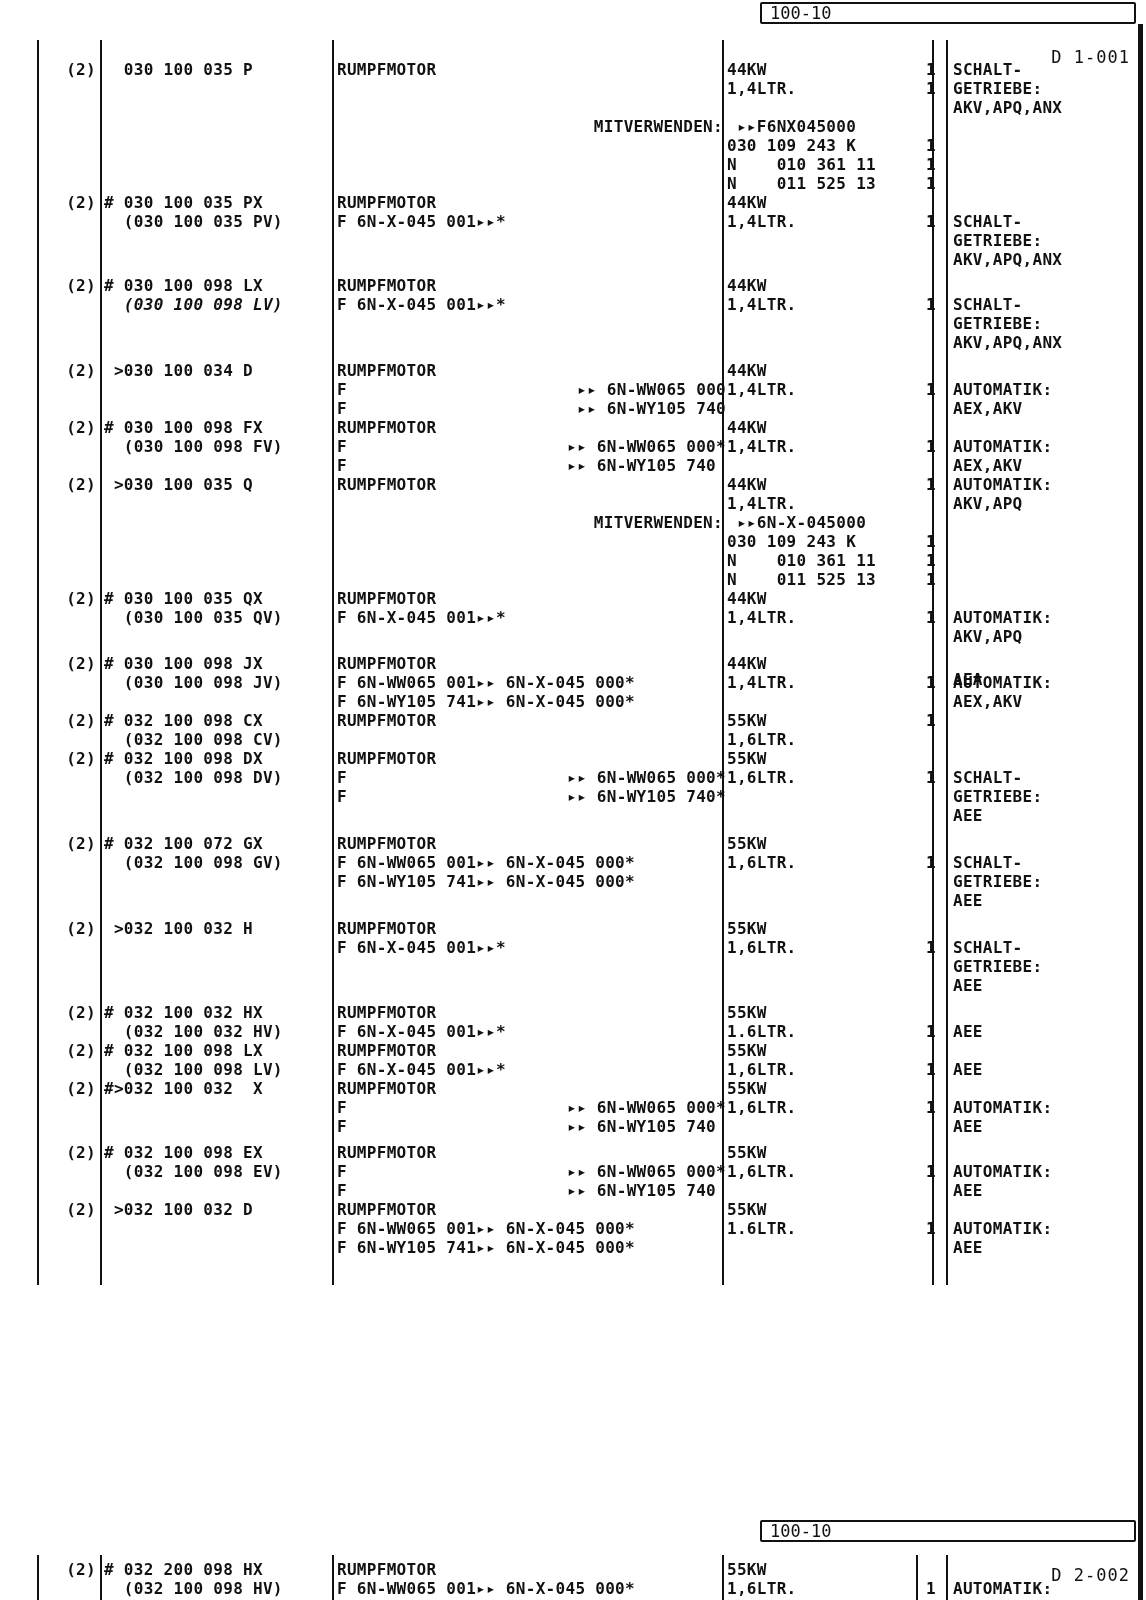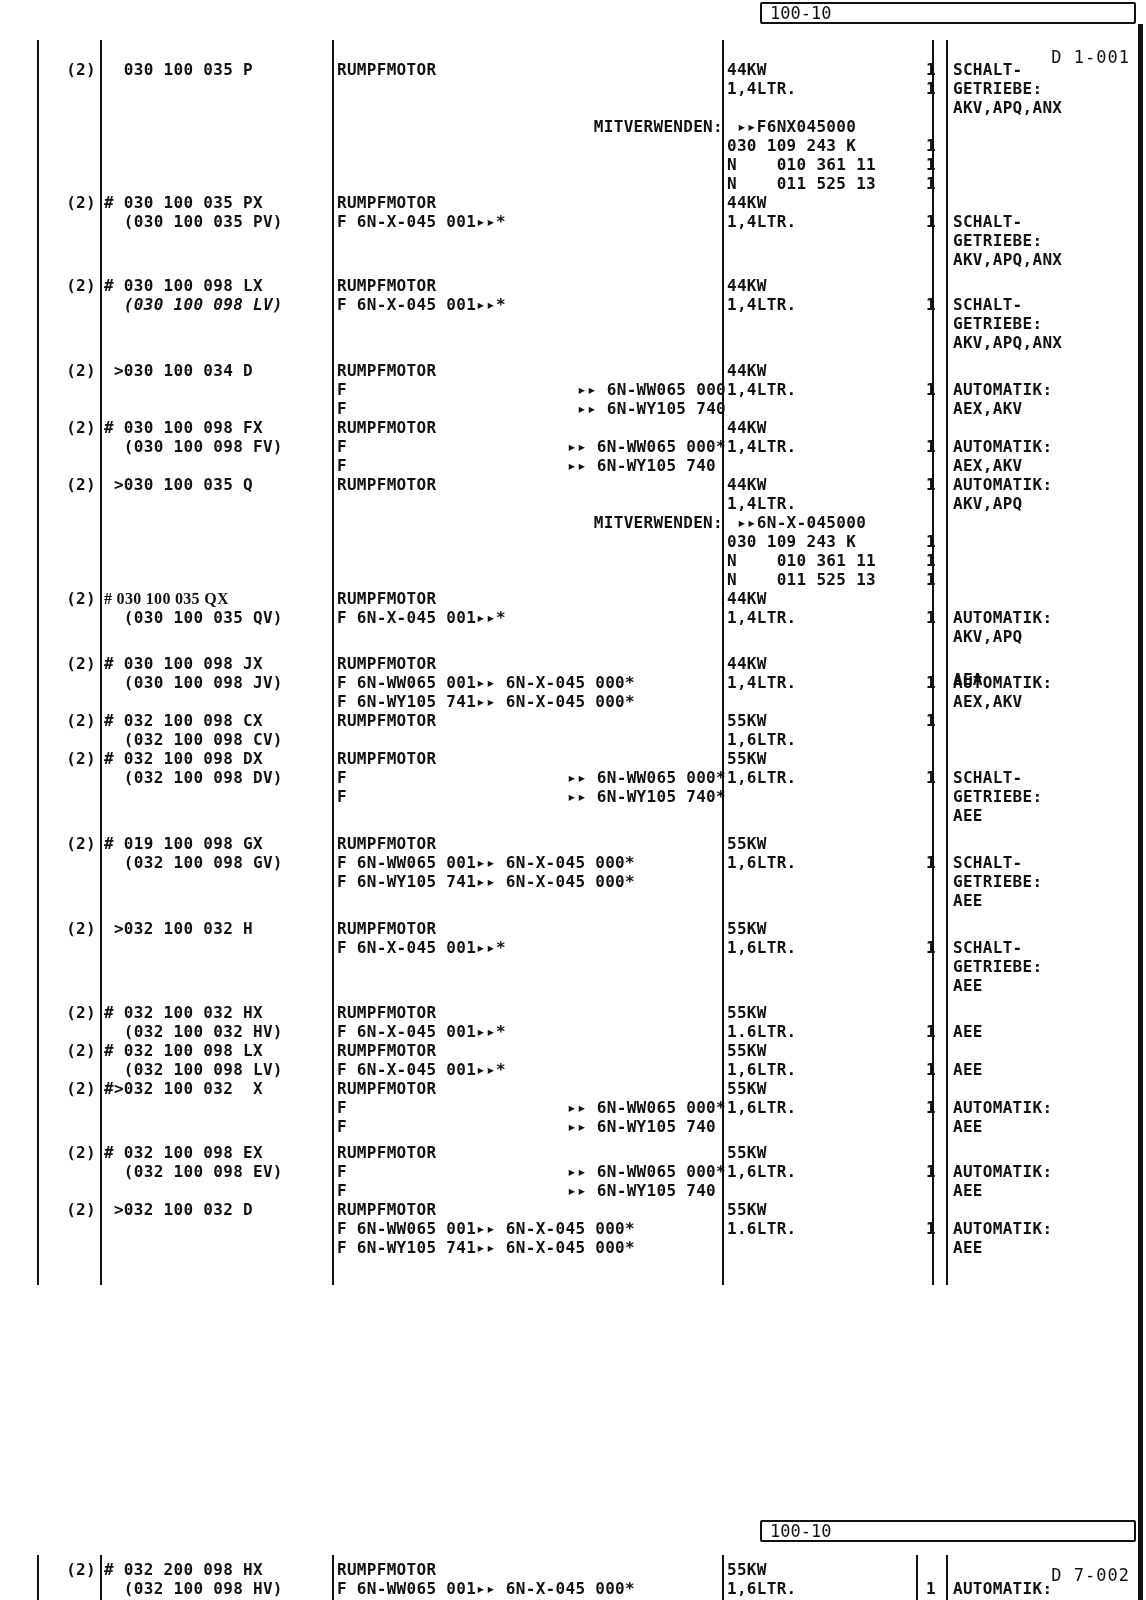--- a/index.html
+++ b/index.html
@@ -113,21 +113,21 @@
     <span class="cell c-rem" style="top: 494px;">AKV,APQ</span>
     <span class="cell c-mitv" style="top: 513px;">MITVERWENDEN:</span>
     <span class="cell c-spec" style="top: 513px;"> ▸▸6N-X-045000</span>
     <span class="cell c-spec" style="top: 532px;">030 109 243 K</span>
     <span class="cell c-qty" style="top: 532px;">1</span>
     <span class="cell c-spec" style="top: 551px;">N    010 361 11</span>
     <span class="cell c-qty" style="top: 551px;">1</span>
     <span class="cell c-spec" style="top: 570px;">N    011 525 13</span>
     <span class="cell c-qty" style="top: 570px;">1</span>
     <span class="cell c-idx" style="top: 589px;">(2)</span>
-    <span class="cell c-part" style="top: 589px; font-family: Liberation Serif, serif;"># 030 100 035 QX</span>
+    <span class="cell c-part" style="top: 589px;"># 030 100 035 QX</span>
     <span class="cell c-desc" style="top: 589px;">RUMPFMOTOR</span>
     <span class="cell c-spec" style="top: 589px;">44KW</span>
     <span class="cell c-part" style="top: 608px;">  (030 100 035 QV)</span>
     <span class="cell c-desc" style="top: 608px;">F 6N-X-045 001▸▸*</span>
     <span class="cell c-spec" style="top: 608px;">1,4LTR.</span>
     <span class="cell c-qty" style="top: 608px;">1</span>
     <span class="cell c-rem" style="top: 608px;">AUTOMATIK:</span>
     <span class="cell c-rem" style="top: 627px;">AKV,APQ</span>
     <span class="cell c-idx" style="top: 654px;">(2)</span>
     <span class="cell c-part" style="top: 654px;"># 030 100 098 JX</span>
@@ -156,21 +156,21 @@
     <span class="cell c-desc" style="top: 768px;">F</span>
     <span class="cell c-descr" style="top: 768px;">▸▸ 6N-WW065 000*</span>
     <span class="cell c-spec" style="top: 768px;">1,6LTR.</span>
     <span class="cell c-qty" style="top: 768px;">1</span>
     <span class="cell c-rem" style="top: 768px;">SCHALT-</span>
     <span class="cell c-desc" style="top: 787px;">F</span>
     <span class="cell c-descr" style="top: 787px;">▸▸ 6N-WY105 740*</span>
     <span class="cell c-rem" style="top: 787px;">GETRIEBE:</span>
     <span class="cell c-rem" style="top: 806px;">AEE</span>
     <span class="cell c-idx" style="top: 834px;">(2)</span>
-    <span class="cell c-part" style="top: 834px;"># 019 100 098 GX</span>
+    <span class="cell c-part" style="top: 834px;"># 032 100 072 GX</span>
     <span class="cell c-desc" style="top: 834px;">RUMPFMOTOR</span>
     <span class="cell c-spec" style="top: 834px;">55KW</span>
     <span class="cell c-part" style="top: 853px;">  (032 100 098 GV)</span>
     <span class="cell c-desc" style="top: 853px;">F 6N-WW065 001▸▸ 6N-X-045 000*</span>
     <span class="cell c-spec" style="top: 853px;">1,6LTR.</span>
     <span class="cell c-qty" style="top: 853px;">1</span>
     <span class="cell c-rem" style="top: 853px;">SCHALT-</span>
     <span class="cell c-desc" style="top: 872px;">F 6N-WY105 741▸▸ 6N-X-045 000*</span>
     <span class="cell c-rem" style="top: 872px;">GETRIEBE:</span>
     <span class="cell c-rem" style="top: 891px;">AEE</span>
@@ -234,21 +234,21 @@
     <span class="cell c-desc" style="top: 1219px;">F 6N-WW065 001▸▸ 6N-X-045 000*</span>
     <span class="cell c-spec" style="top: 1219px;">1.6LTR.</span>
     <span class="cell c-qty" style="top: 1219px;">1</span>
     <span class="cell c-rem" style="top: 1219px;">AUTOMATIK:</span>
     <span class="cell c-desc" style="top: 1238px;">F 6N-WY105 741▸▸ 6N-X-045 000*</span>
     <span class="cell c-rem" style="top: 1238px;">AEE</span>
   </div>
 
 <div class="page-header" style="top:1520px;">
   <span class="sec">100-10</span>
-  <span class="pg">D  7-002</span>
+  <span class="pg">D  2-002</span>
 </div>
 
 <div class="vline" style="left:37px; top:1555px; height:45px;"></div>
 <div class="vline" style="left:100px; top:1555px; height:45px;"></div>
 <div class="vline" style="left:332px; top:1555px; height:45px;"></div>
 <div class="vline" style="left:722px; top:1555px; height:45px;"></div>
 <div class="vline" style="left:916px; top:1555px; height:45px;"></div>
 <div class="vline" style="left:946px; top:1555px; height:45px;"></div>
 
 <div id="rows2">

